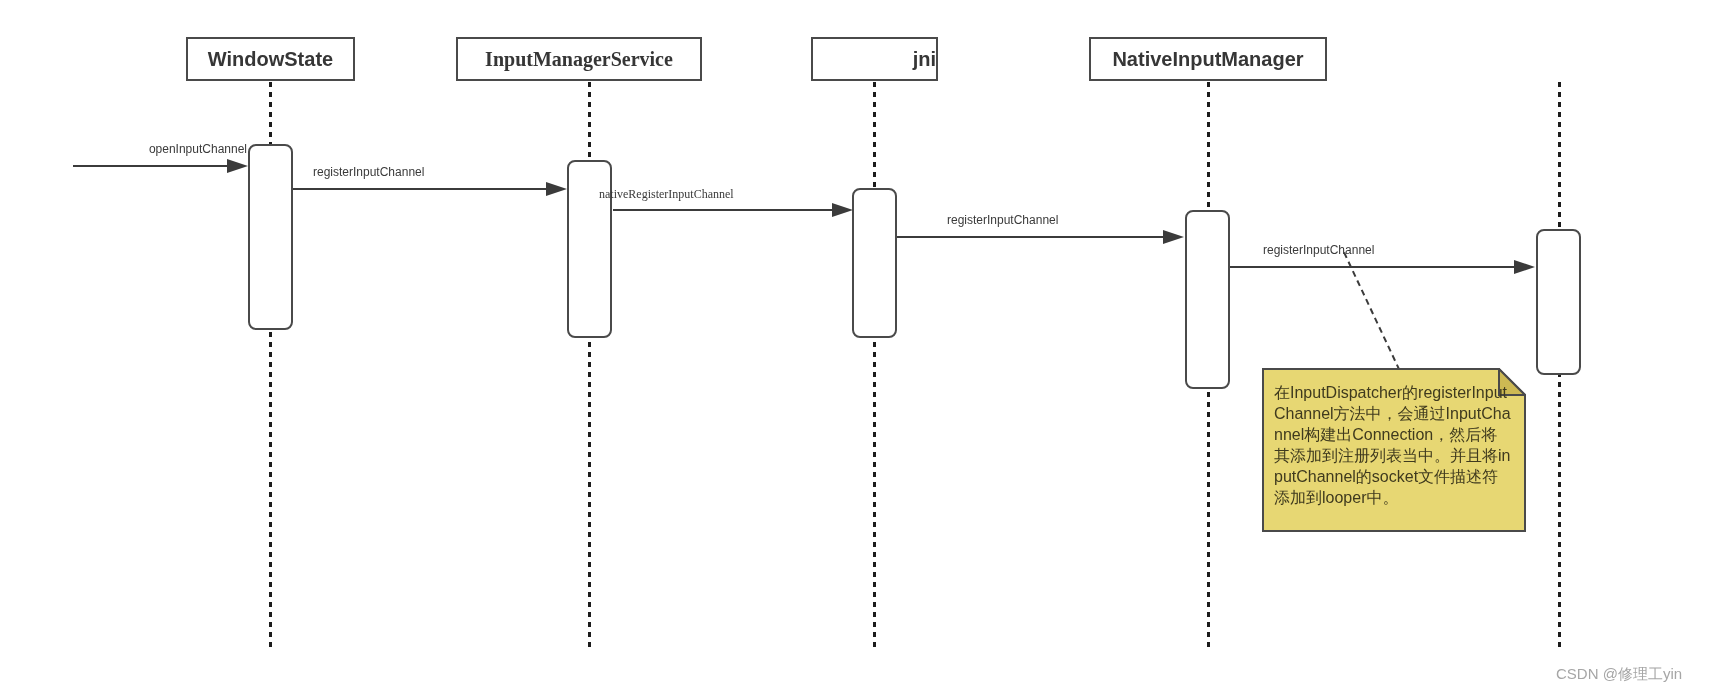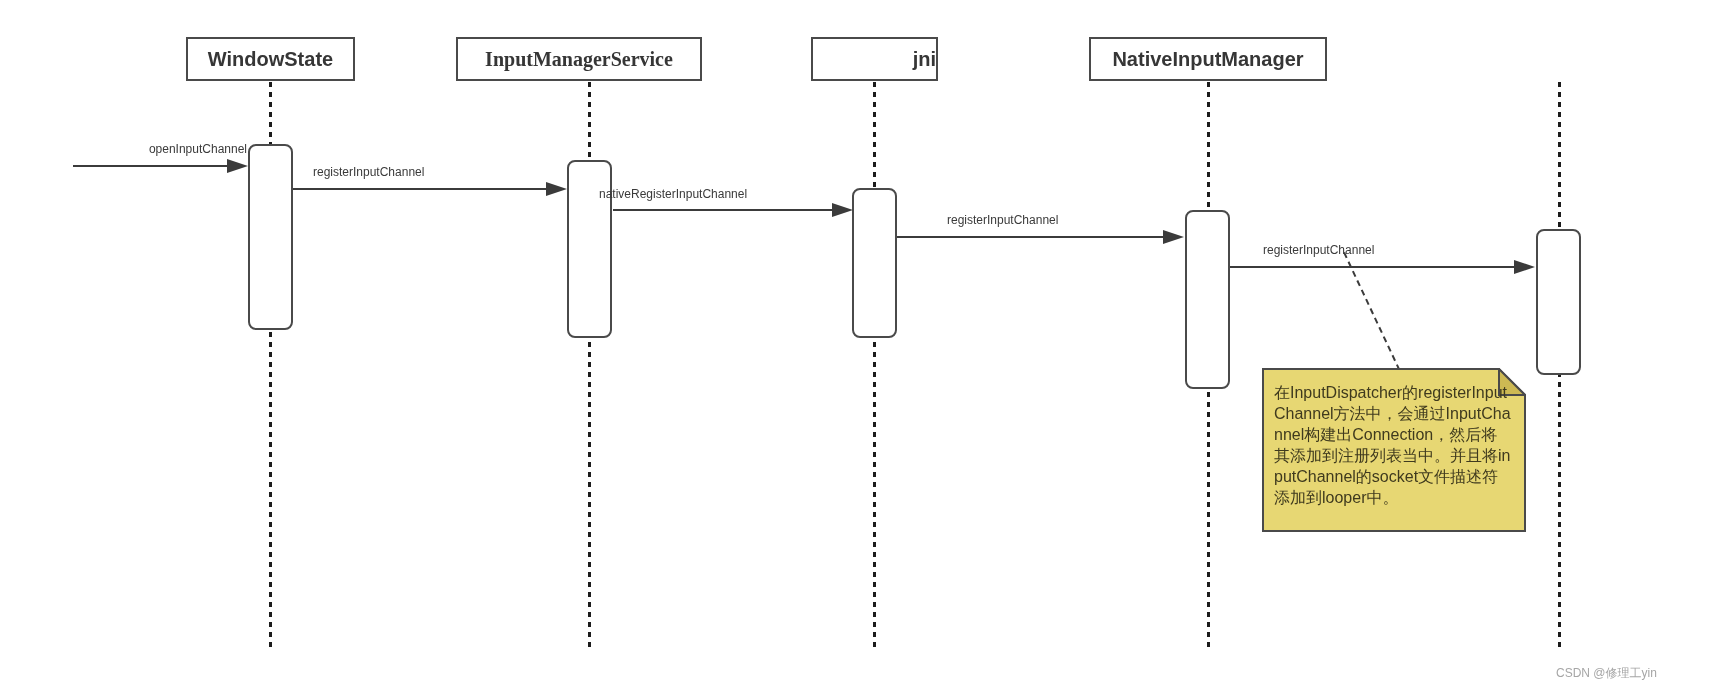--- a/index.html
+++ b/index.html
@@ -35,21 +35,21 @@
   .note-text{
     position:absolute;left:12px;top:14px;width:238px;
     font-size:16px;line-height:21px;color:#3f3a1e;
     word-break:break-all;z-index:6;
   }
   .note-connector{
     position:absolute;left:1345px;top:252px;width:130px;height:0;
     border-top:2px dashed #3b3b3b;transform:rotate(64.8deg);transform-origin:0 0;z-index:4;
   }
   .watermark{
-    position:absolute;left:1556px;top:665px;font-size:12px;color:#a6a6a6;
+    position:absolute;left:1556px;top:665px;font-size:15px;color:#a6a6a6;
     white-space:nowrap;z-index:6;
   }
 </style>
 </head>
 <body>
 
 <div id="canvas">
 
   <div class="participant" style="left:186px;width:169px;">
     <span>WindowState</span>
@@ -82,21 +82,21 @@
     <div class="arrowhead" style="left:227px;top:159px;"></div>
   </div>
 
   <div>
     <span class="msg-label" style="left:313px;top:165px;">registerInputChannel</span>
     <div class="msg-line" style="left:293px;top:188px;width:255px;"></div>
     <div class="arrowhead" style="left:546px;top:182px;"></div>
   </div>
 
   <div>
-    <span class="msg-label" style="left:599px;top:187px;">nativeRegisterInputChannel</span>
+    <span class="msg-label" style="left:599px;top:187px;font-family:Liberation Serif, serif;">nativeRegisterInputChannel</span>
     <div class="msg-line" style="left:613px;top:209px;width:221px;"></div>
     <div class="arrowhead" style="left:832px;top:203px;"></div>
   </div>
 
   <div>
     <span class="msg-label" style="left:947px;top:213px;">registerInputChannel</span>
     <div class="msg-line" style="left:897px;top:236px;width:268px;"></div>
     <div class="arrowhead" style="left:1163px;top:230px;"></div>
   </div>
 

